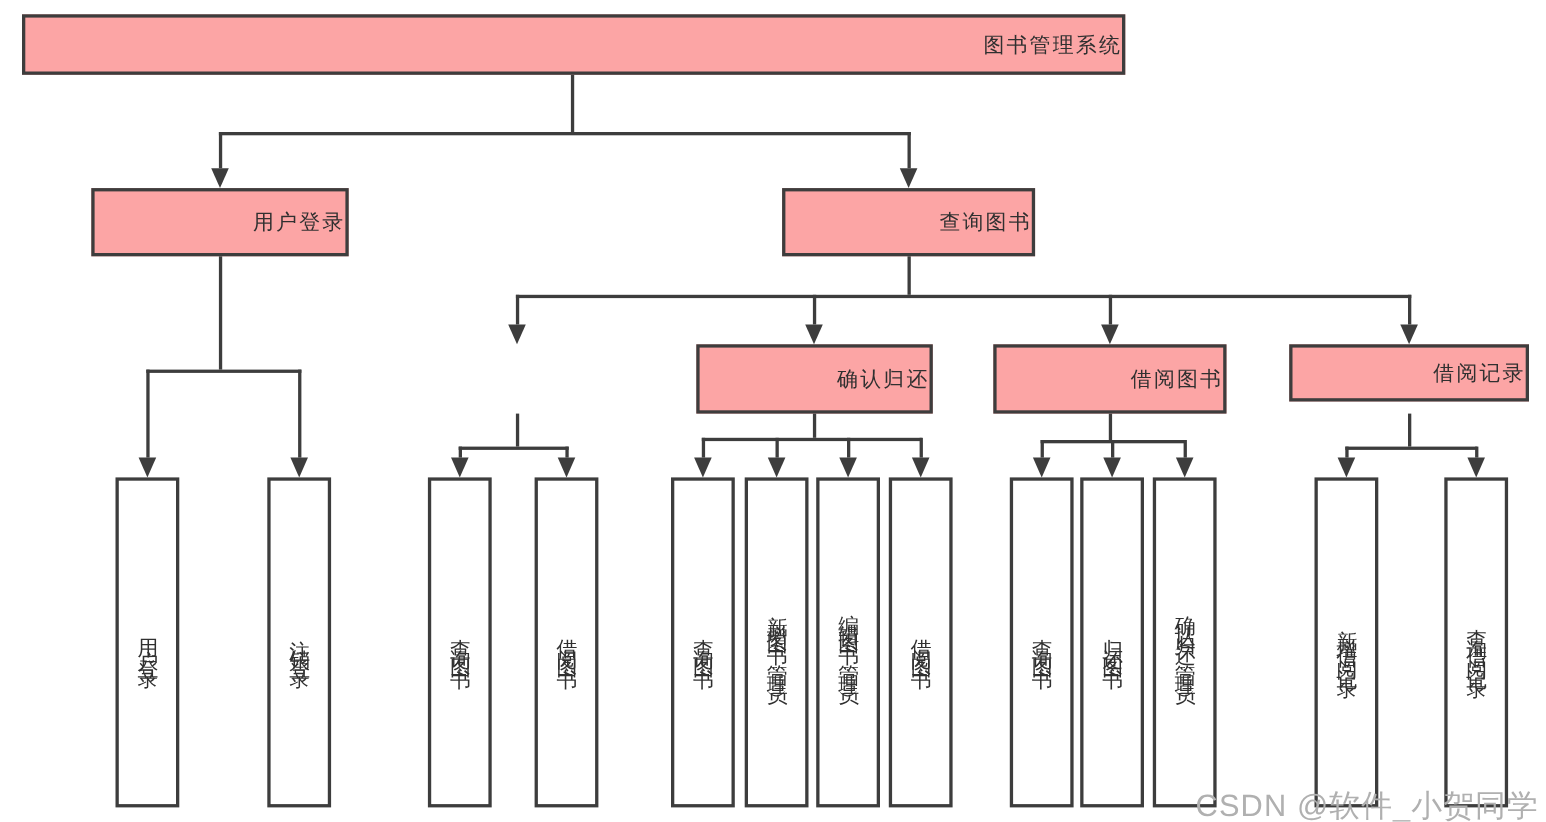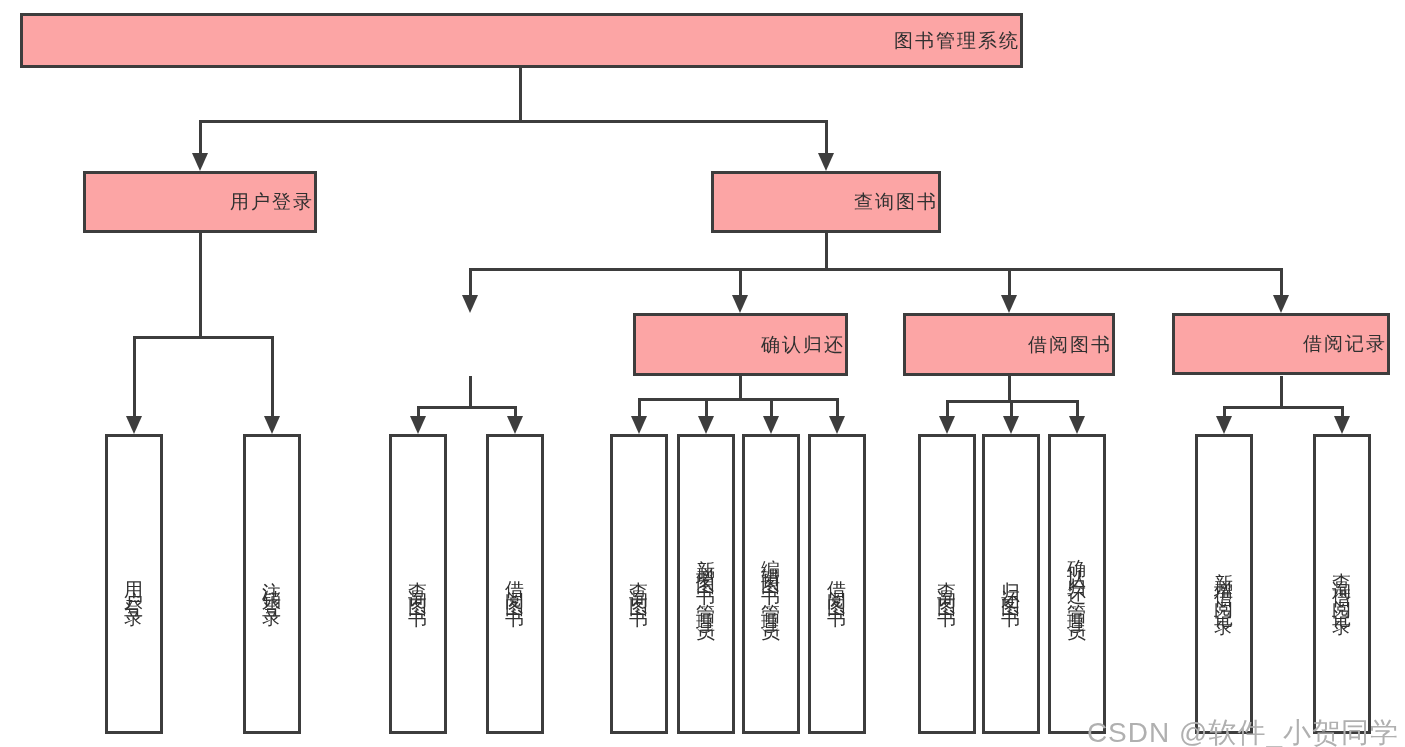--- a/index.html
+++ b/index.html
@@ -78,21 +78,21 @@
 
 
   <div class="node" style="left:633px;top:313px;width:215px;height:63px;">
     <span>确认归还</span>
   </div>
 
   <div class="node" style="left:903px;top:313px;width:212px;height:63px;">
     <span>借阅图书</span>
   </div>
 
-  <div class="node" style="left:1172px;top:313px;width:218px;height:62px;">
+  <div class="node" style="left:1172px;top:313px;width:218px;height:52px;">
     <span>借阅记录</span>
   </div>
 
   <div class="leaf" style="left:105px;">
     <span class="vtxt">用户登录</span>
   </div>
   <div class="leaf" style="left:243px;">
     <span class="vtxt">注销登录</span>
   </div>
 

